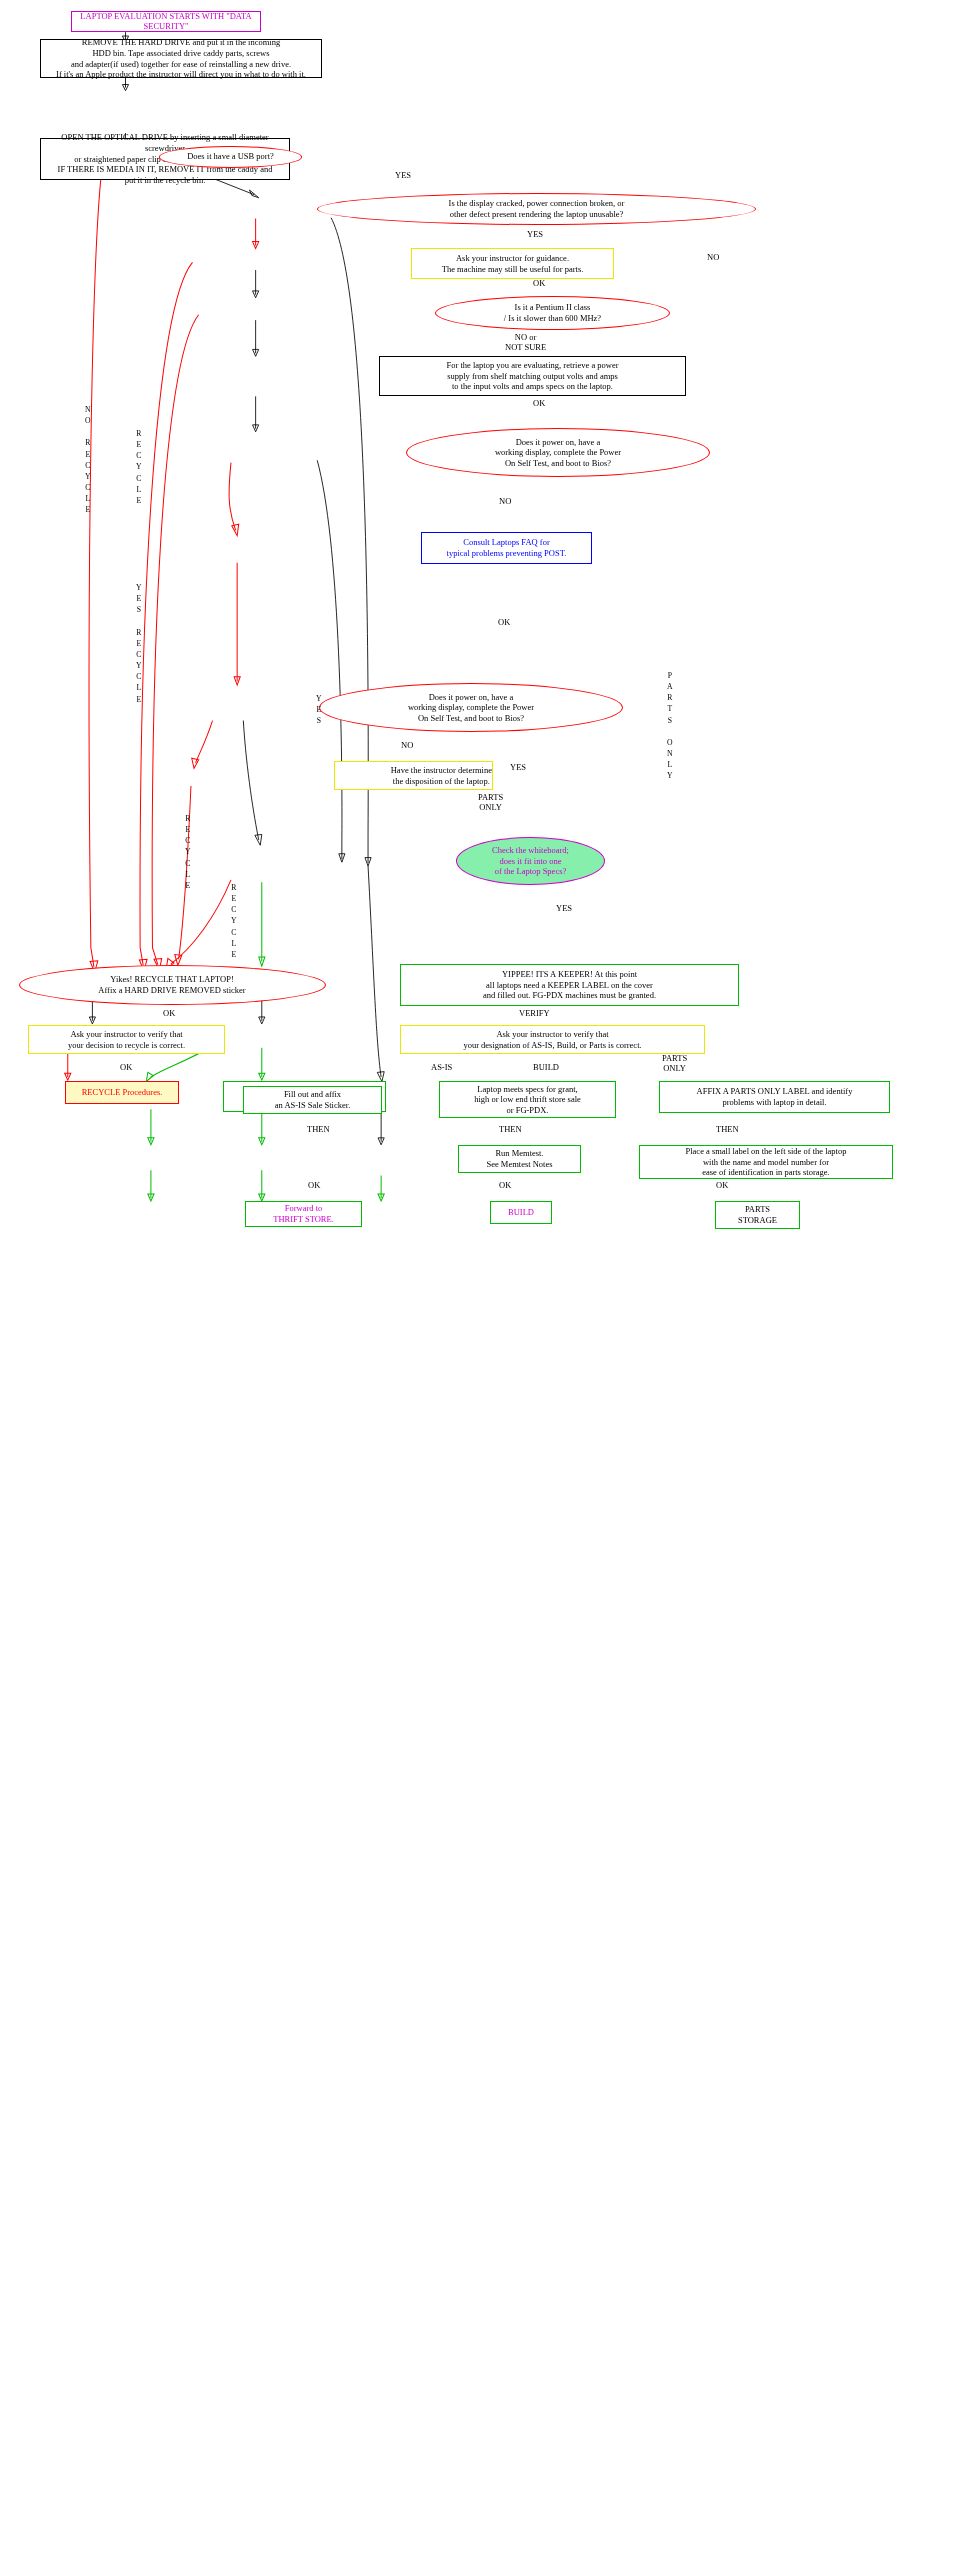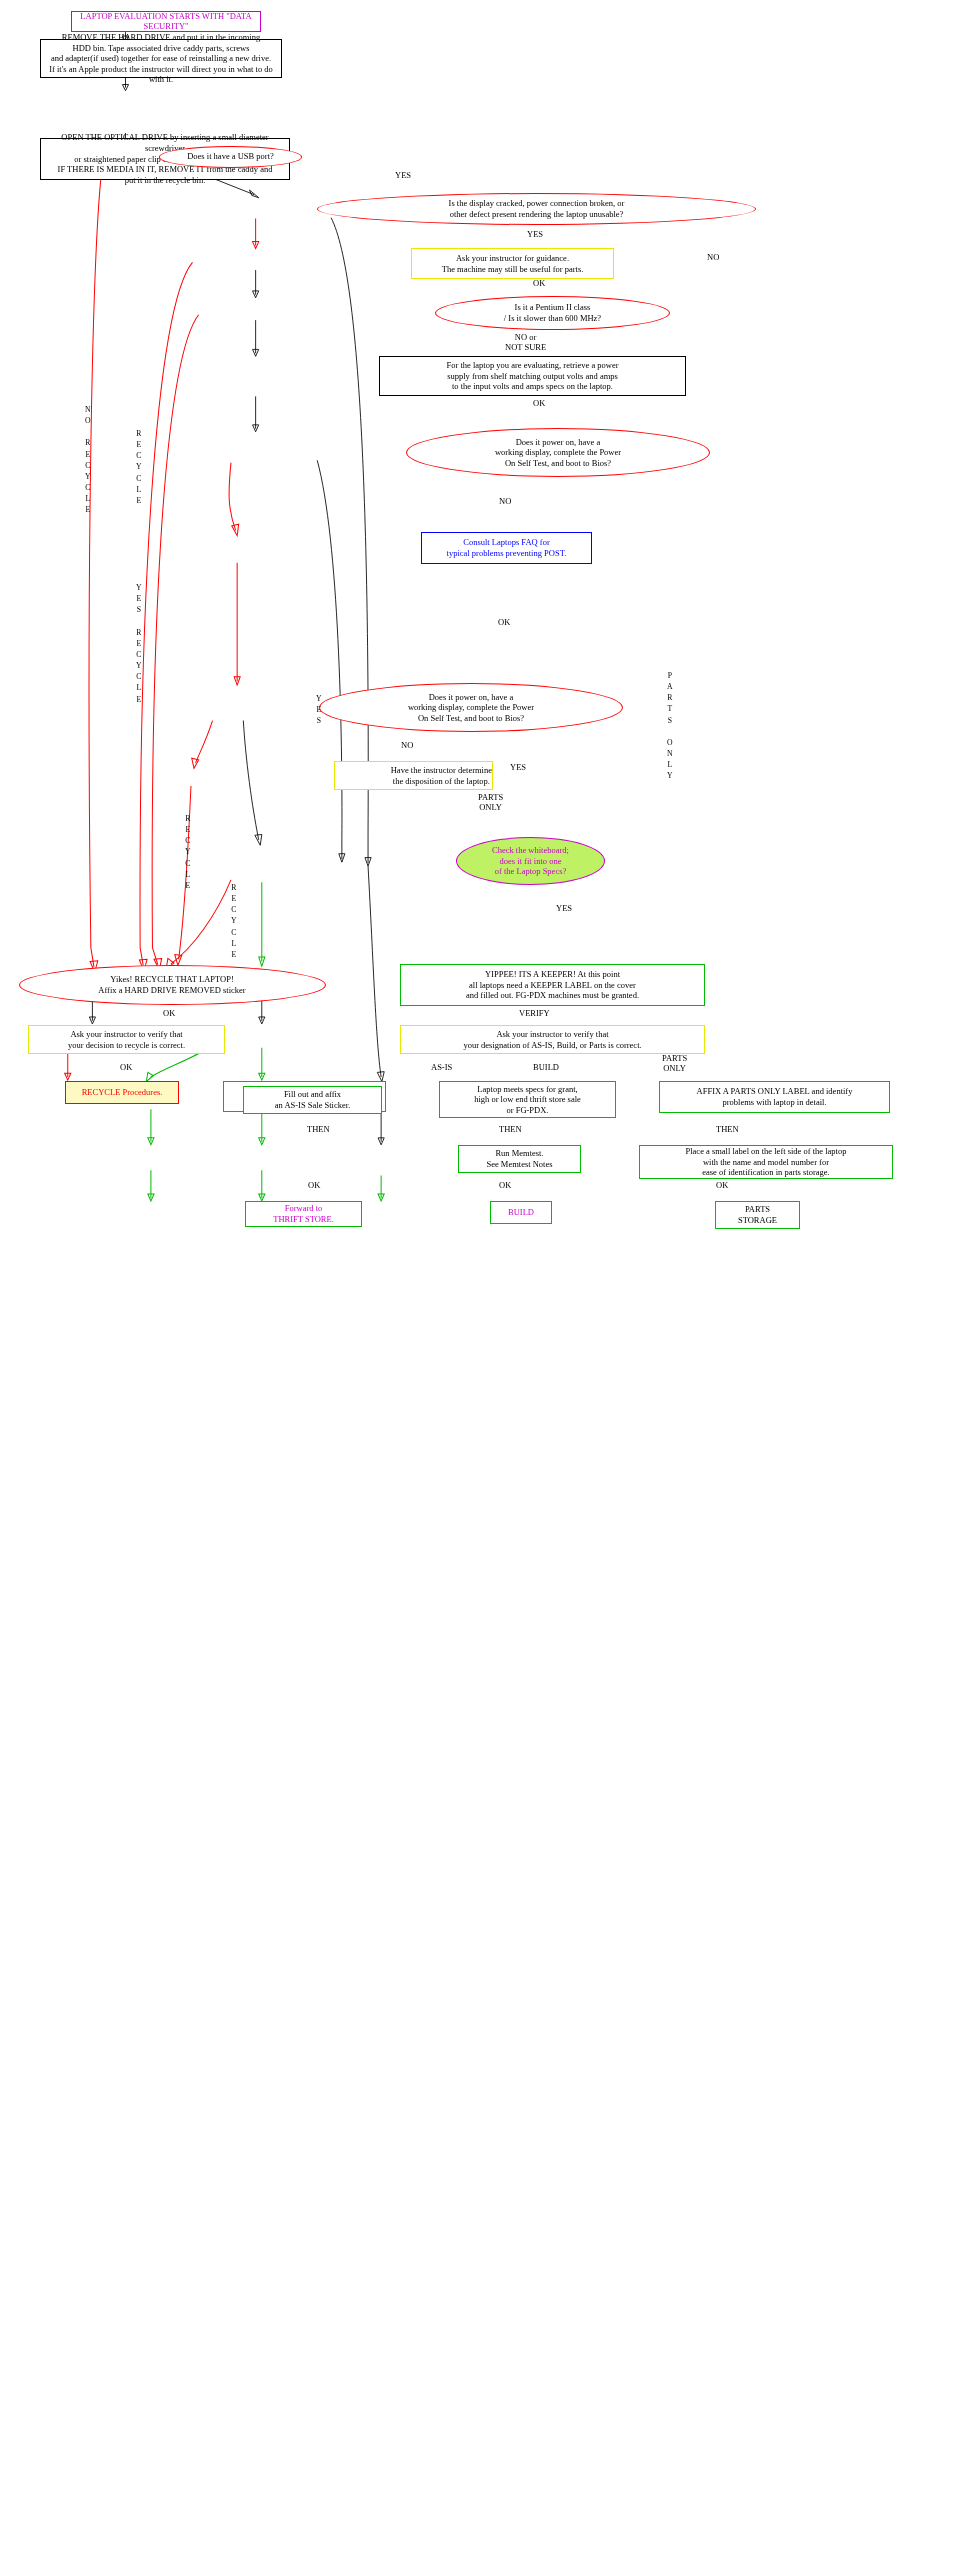--- a/index.html
+++ b/index.html
@@ -6,21 +6,21 @@
   body{font-family:"Liberation Serif", serif;}
   #canvas{position:relative;width:954px;height:2576px;overflow:hidden;background:#fff;}
   .node{position:absolute;box-sizing:border-box;display:flex;align-items:center;justify-content:center;text-align:center;line-height:1.25;}
   .rect{border:0.8px solid #000;background:#fff;}
   .rect-yellow{border:0.8px solid #e8e800;background:#fff;}
   .rect-red{border:0.8px solid #ff0000;background:#fef9c3;margin-left:36px;}
   .rect-green{border:0.8px solid #00bb00;background:#fff;}
   .rect-blue{border:0.8px solid #0000ff;background:#fff;}
   .rect-magenta{border:0.8px solid #cc00cc;background:#fff;}
   .oval{border:0.8px solid #ff0000;border-radius:50%;background:#fff;}
-  .oval-magenta{border:0.8px solid #cc00cc;border-radius:50%;background:#bef264;}
+  .oval-magenta{border:0.8px solid #cc00cc;border-radius:50%;background:#86efac;}
   .t-black{color:#000;}
   .t-magenta{color:#cc00cc;}
   .t-blue{color:#0000ff;}
   .t-red{color:#ff0000;}
   .lbl{position:absolute;font-size:8.5px;color:#000;white-space:pre;line-height:1.15;text-align:center;}
   .lbl-v{position:absolute;font-size:7.7px;color:#000;white-space:pre;line-height:1.45;text-align:center;}
   svg.edges{position:absolute;left:0;top:0;width:954px;height:2576px;pointer-events:none;}
   .e-blk{stroke:#000;stroke-width:1.1;fill:none;}
   .e-red{stroke:#ff0000;stroke-width:1.3;fill:none;}
   .e-grn{stroke:#00bb00;stroke-width:1.3;fill:none;}
@@ -127,21 +127,21 @@
     <path class="e-grn" d="M336,1550 L340,1559 L344,1550 Z" fill="#00bb00"></path>
 
     <path class="e-grn" d="M495,1526 L495,1555"></path>
     <path class="e-grn" d="M491,1550 L495,1559 L499,1550 Z" fill="#00bb00"></path>
   </svg>
 
   <div class="node rect-magenta n-s t-magenta" style="left:71px;top:10.8px;width:190px;height:21px;">
     <span>LAPTOP EVALUATION STARTS WITH "DATA SECURITY"</span>
   </div>
 
-  <div class="node rect n-s t-black" style="left:40px;top:39px;width:242px;height:39px;white-space:pre-line;">
+  <div class="node rect n-s t-black" style="left:40px;top:39px;width:282px;height:39px;white-space:pre-line;">
     <span>REMOVE THE HARD DRIVE and put it in the incoming
 HDD bin. Tape associated drive caddy  parts, screws
 and adapter(if used) together for ease of reinstalling a new drive.
 If it's an Apple product the instructor will direct you in what to do with it.</span>
   </div>
 
   <div class="node rect n-s t-black" style="left:40px;top:90px;width:250px;height:42px;white-space:pre-line;margin-top:48px;">
     <span>OPEN THE OPTICAL DRIVE by inserting a small diameter screwdriver
 or straightened paper clip into the caddy release hole.
 IF THERE IS MEDIA IN IT, REMOVE IT from the caddy and
@@ -199,21 +199,21 @@
     <span>Check the whiteboard;
 does it fit into one
 of the Laptop Specs?</span>
   </div>
 
   <div class="node oval n-s t-black" style="left:18.5px;top:965px;width:307px;height:40px;white-space:pre-line;">
     <span>Yikes! RECYCLE THAT LAPTOP!
 Affix a HARD DRIVE REMOVED sticker</span>
   </div>
 
-  <div class="node rect-green n-s t-black" style="left:400px;top:964px;width:305px;height:42px;white-space:pre-line;">
+  <div class="node rect-green n-s t-black" style="left:400px;top:964px;width:339px;height:42px;white-space:pre-line;">
     <span>YIPPEE! ITS A KEEPER! At this point
 all laptops need a KEEPER LABEL on the cover
 and filled out. FG-PDX machines must be granted.</span>
   </div>
 
   <div class="node rect-yellow n-s t-black" style="left:28px;top:1025px;width:197px;height:29px;white-space:pre-line;">
     <span>Ask your instructor to verify that
 your decision to recycle is correct.</span>
   </div>
 

